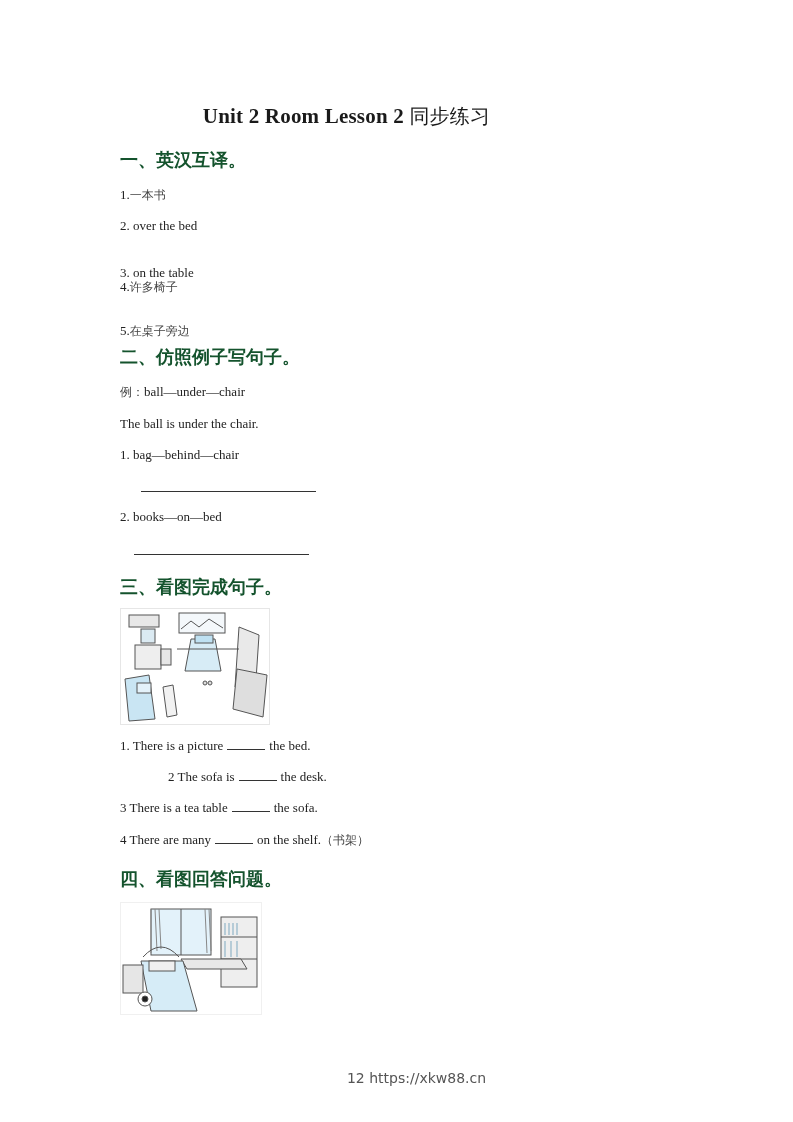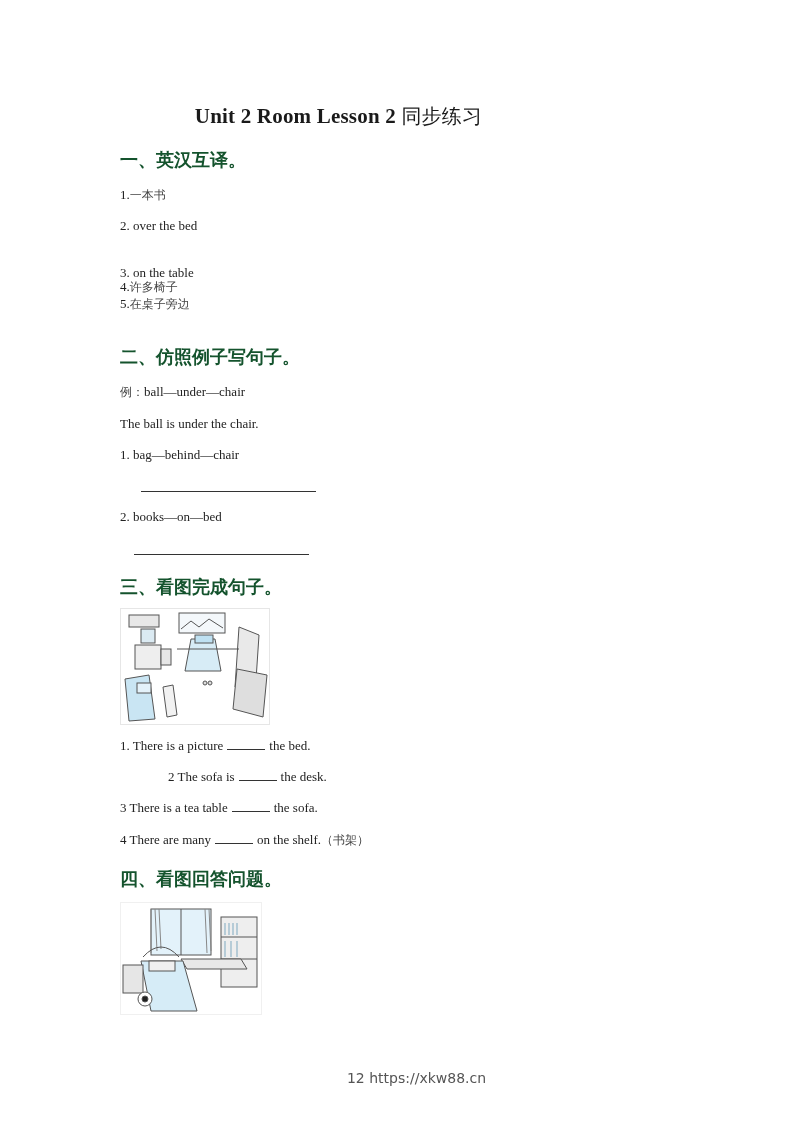--- a/index.html
+++ b/index.html
@@ -1,18 +1,18 @@
 <!DOCTYPE html>
 <html><head>
   <meta charset="utf-8">
   <style>
     html, body { margin: 0; padding: 0; background: #ffffff; }
     body { width: 793px; height: 1122px; position: relative; overflow: hidden;
            font-family: "Liberation Serif", "DejaVu Serif", serif; color: #1a1a1a; }
-    .page-title { position: absolute; top: 103px; left: 4px; width: 669px; text-align: center;
+    .page-title { position: absolute; top: 103px; left: 12px; width: 669px; text-align: center;
                   font-size: 21px; font-weight: bold; letter-spacing: 0.2px; }
     .page-title .cjk { font-family: "DejaVu Sans", sans-serif; font-weight: normal; font-size: 20px; }
     .section-heading { position: absolute; left: 120px; font-family: "DejaVu Sans", sans-serif;
                        font-size: 18px; font-weight: bold; color: #14532d; }
     .line { position: absolute; left: 120px; font-size: 13px; color: #222; white-space: pre; }
     .line .cjk { font-family: "DejaVu Sans", sans-serif; font-size: 12px; color: #444; }
     .answer-line { position: absolute; height: 0; border-top: 1px solid #333; }
     .blank { display: inline-block; width: 38px; border-bottom: 1px solid #333; height: 10px; margin: 0 4px; vertical-align: baseline; }
     .figure { position: absolute; background: #fff; border: 1px solid #e6e6e6; }
     .footer { position: absolute; top: 1070px; left: 0; width: 793px; text-align: center;
@@ -23,21 +23,21 @@
 
 <div class="page-title">
   <span>Unit 2 Room Lesson 2 </span><span class="cjk">同步练习</span>
 </div>
 
 <div class="section-heading" style="top:148px;">一、英汉互译。</div>
 <div class="line" style="top:187px;text-align:right;"><span>1.</span><span class="cjk">一本书</span></div>
 <div class="line" style="top:218px;"><span>2. </span><span>over the bed</span></div>
 <div class="line" style="top:249px;margin-top:16px;"><span>3. </span><span>on the table</span></div>
 <div class="line" style="top:279px;"><span>4.</span><span class="cjk">许多椅子</span></div>
-<div class="line" style="top:296px;"><span>5.</span><span class="cjk">在桌子旁边</span></div>
+<div class="line" style="top:323px;"><span>5.</span><span class="cjk">在桌子旁边</span></div>
 
 <div class="section-heading" style="top:345px;">二、仿照例子写句子。</div>
 <div class="line" style="top:384px;"><span class="cjk">例：</span><span>ball—under—chair</span></div>
 <div class="line" style="top:416px;">The ball is under the chair.</div>
 <div class="line" style="top:447px;">1. bag—behind—chair</div>
 <div class="answer-line" style="top:491px; left:141px; width:175px;"></div>
 <div class="line" style="top:509px;">2. books—on—bed</div>
 <div class="answer-line" style="top:554px; left:134px; width:175px;"></div>
 
 <div class="section-heading" style="top:575px;">三、看图完成句子。</div>

